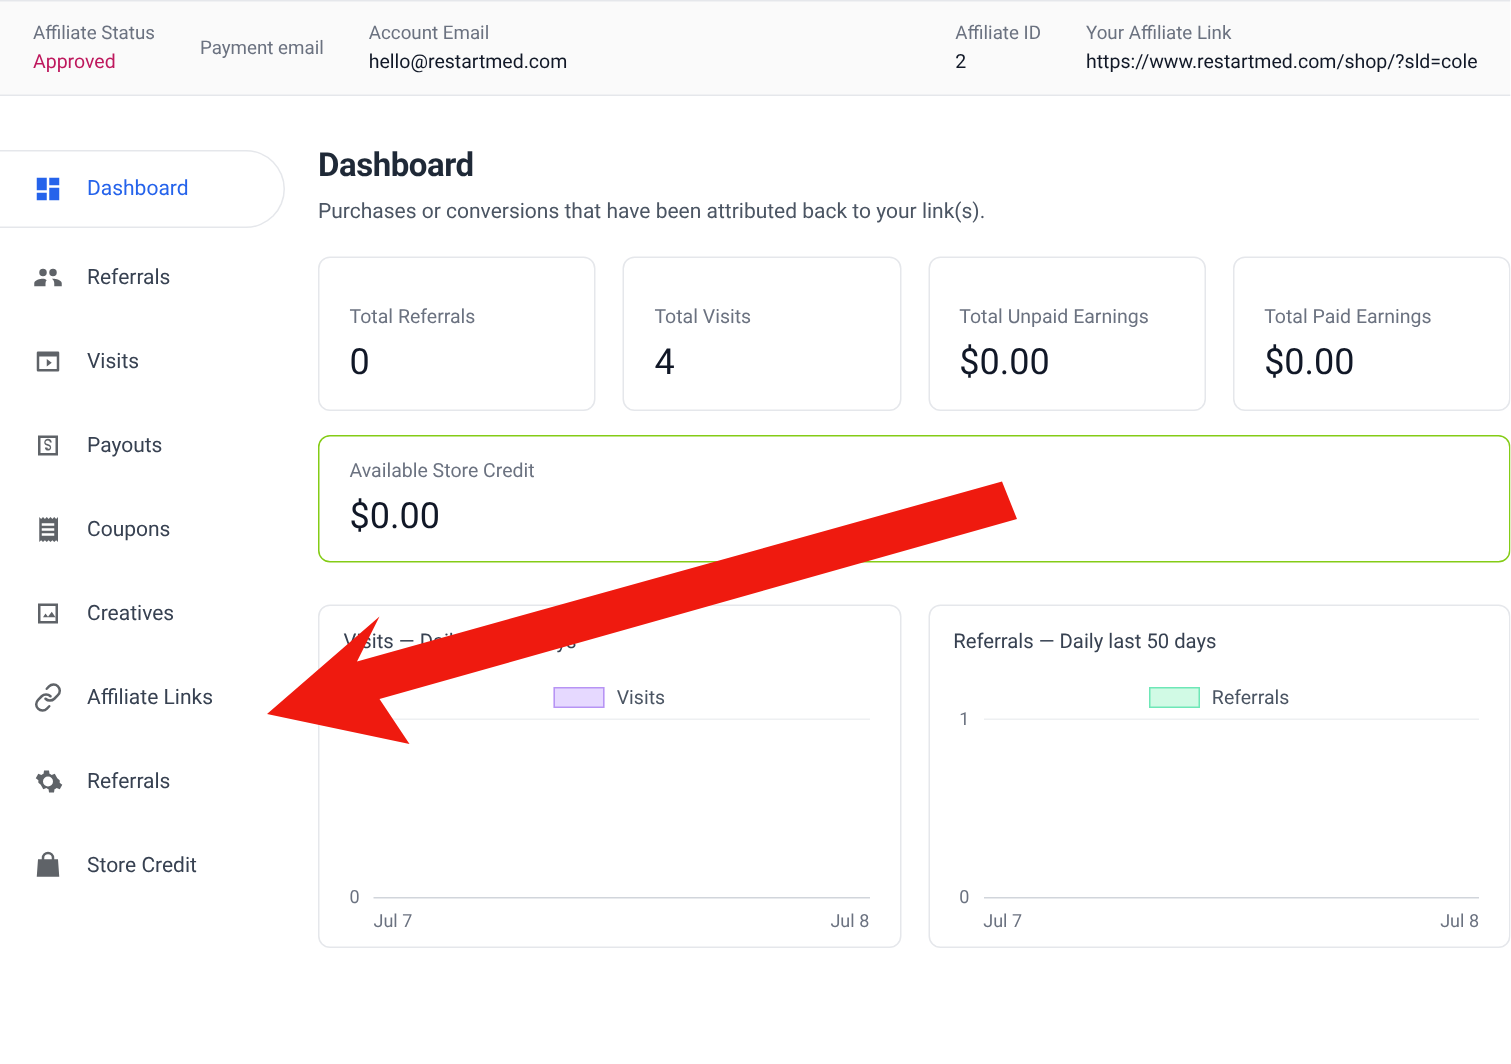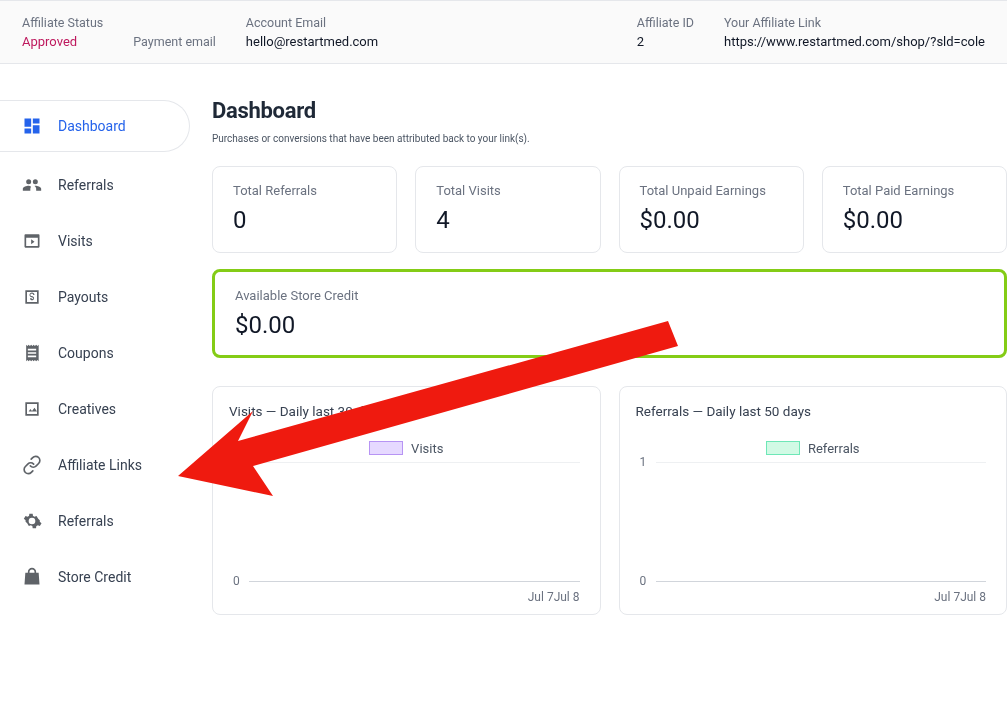--- a/index.html
+++ b/index.html
@@ -14,21 +14,21 @@
   }
 
   
   .info-bar {
     border-top: 1px solid #e5e7eb;
     border-bottom: 1px solid #e5e7eb;
     background: #fafafa;
     display: flex;
     gap: 30px;
     padding: 14px 22px;
-    align-items: flex-end;
+    align-items: center;
   }
   .info-item { display:flex; flex-direction:column; gap:4px; }
   .info-label { font-size: 12.5px; color:#6b7280; }
   .info-value { font-size: 13px; color:#111827; }
   .info-value.ok { color:#be185d; }
   .info-bar .push { margin-left:auto; }
 
   
   .layout { display:flex; }
   .sidebar {
@@ -61,39 +61,39 @@
   .nav-item .ic svg { width:20px; height:20px; }
   .nav-item.active .ic svg { fill:#2563eb; }
   .nav-item .ic svg { fill:#5f6368; }
 
   
   .main {
     flex:1;
     padding: 34px 0 0 22px;
   }
   .page-title { font-size:22px; font-weight:700; margin-bottom:10px; letter-spacing:-0.3px; }
-  .subtext { font-size:10px; color:#4b5563; margin-bottom:22px; }
+  .subtext { font-size:14px; color:#4b5563; margin-bottom:22px; }
 
   .cards-row {
     display:flex;
     gap:18px;
     margin-bottom:16px;
   }
   .card {
     border:1px solid #e5e7eb;
     border-radius:8px;
-    padding:16px 20px 18px;
+    padding:32px 20px 18px;
     flex:1;
     min-width:0;
   }
   .card-label { font-size:13px; color:#6b7280; margin-bottom:6px; line-height:1.3; }
   .card-value { font-size:24px; font-weight:400; color:#111827; }
 
   .wide-card {
-    border:3px solid #84cc16;
+    border:1px solid #84cc16;
     border-radius:8px;
     padding:16px 20px;
     margin-bottom:28px;
     width: 100%;
     margin-top: 12px;
   }
 
   .charts-row { display:flex; gap:18px; }
   .chart-card {
     border:1px solid #e5e7eb;
@@ -110,21 +110,21 @@
 
   .plot {
     position:relative;
     height:120px;
     border-bottom:1px solid #d1d5db;
     margin-left:20px;
     margin-right:4px;
   }
   .plot .grid-top { position:absolute; left:0; right:0; top:0; border-top:1px solid #eef0f2; }
   .ytick { position:absolute; left:-16px; font-size:12px; color:#6b7280; transform:translateY(-50%); }
-  .xaxis { display:flex; justify-content:flex-end; margin-left:20px; margin-right:4px; margin-top:8px; font-size:12px; color:#6b7280; }
+  .xaxis { display:flex; justify-content:space-between; margin-left:20px; margin-right:4px; margin-top:8px; font-size:12px; color:#6b7280; }
 
   
   .annotation-arrow {
     position:absolute;
     left:178px;
     top:316px;
     pointer-events:none;
     z-index:10;
   }
 </style>

